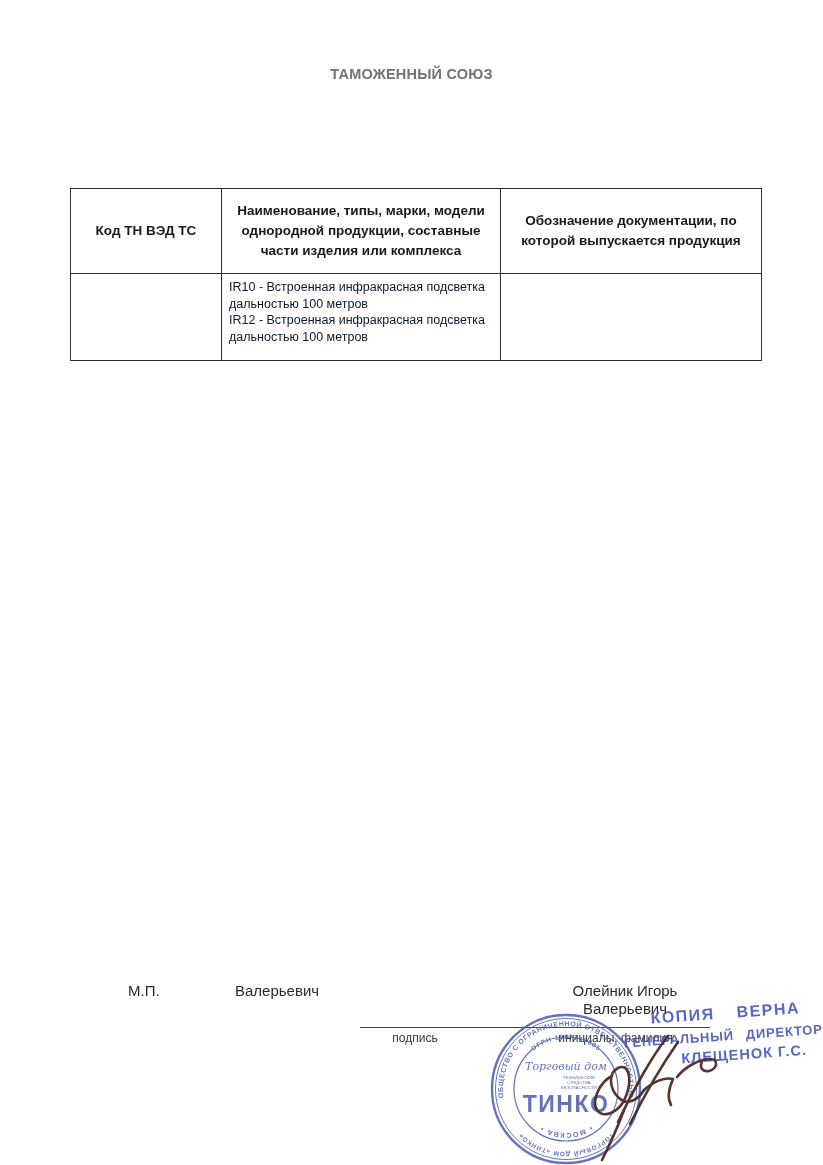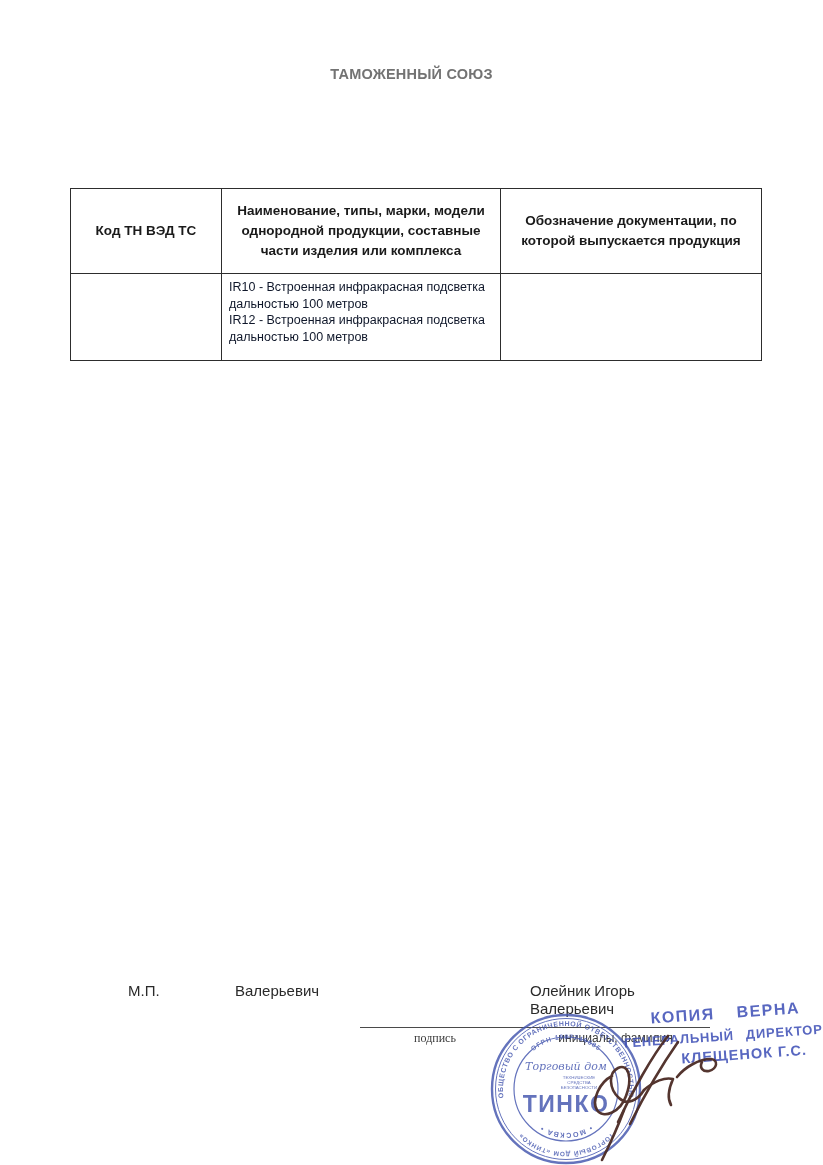--- a/index.html
+++ b/index.html
@@ -29,30 +29,30 @@
     height:76px;padding:4px 12px;color:#1a1a1a;
   }
   .doc-table td{
     height:76px;vertical-align:top;
     font-size:12.5px;line-height:16.5px;color:#0f172a;
     padding:5px 6px 5px 7px;
   }
   .footer-text{position:absolute;font-size:15px;color:#2a2a2a;}
   .name-block{
     position:absolute;left:530px;top:982px;width:190px;
-    font-size:15px;line-height:18px;color:#2a2a2a;
+    text-align:center;font-size:15px;line-height:18px;color:#2a2a2a;
   }
   .sign-line{
     position:absolute;left:360px;top:1027px;width:350px;
     border-top:1px solid #4a4a4a;height:0;
   }
   .caption{
     position:absolute;top:1031px;font-size:12px;color:#3a3a3a;text-align:center;
   }
-  .caption.podpis{left:370px;width:130px;font-family:Liberation Serif, serif;}
+  .caption.podpis{left:350px;width:130px;}
   .caption.initials{left:538px;width:155px;}
   
   .copy-stamp{
     position:absolute;left:616px;top:1012px;width:205px;
     transform:rotate(-4deg);transform-origin:left top;
     color:#4253b8;opacity:.88;font-weight:bold;
     font-family:"Liberation Sans",sans-serif;
   }
   .copy-stamp .row{white-space:nowrap;}
   .copy-stamp .r1{font-size:16px;letter-spacing:1.5px;margin-left:34px;}

